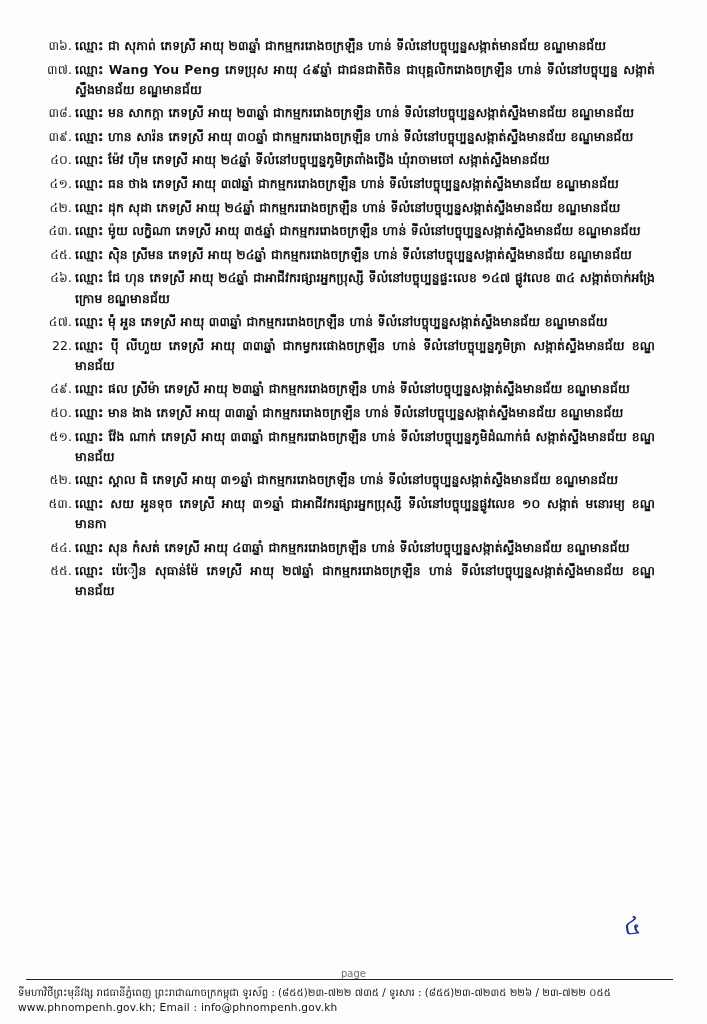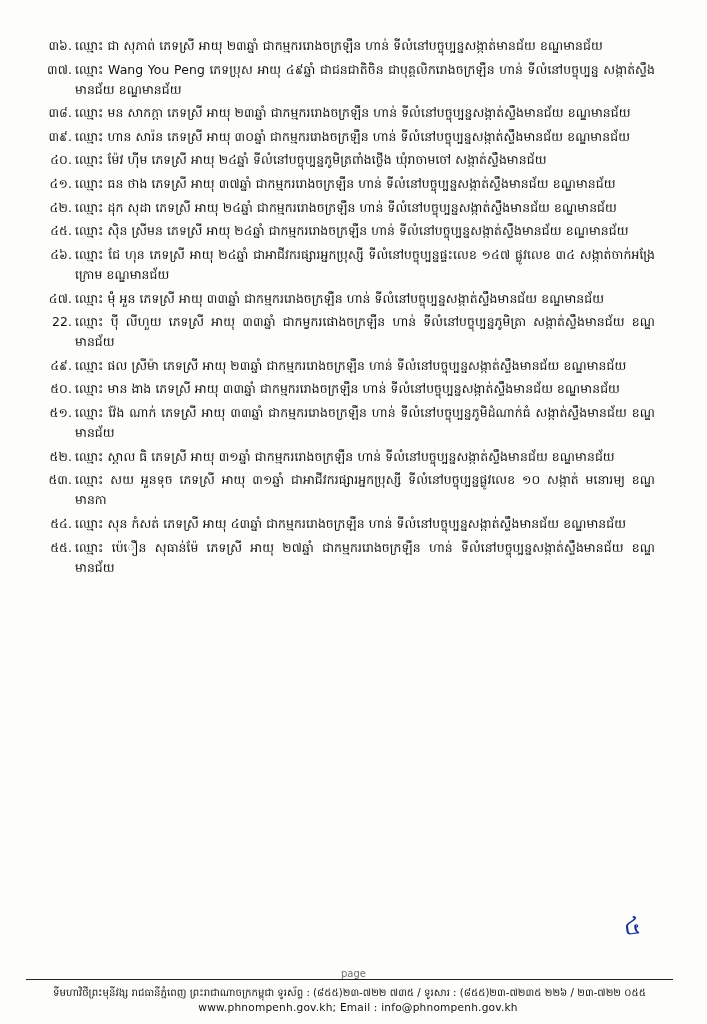--- a/index.html
+++ b/index.html
@@ -41,52 +41,51 @@
     min-width: 26px;
     text-align: right;
     padding-right: 3px;
     white-space: nowrap;
   }
   .txt {
     flex: 1 1 auto;
     text-align: justify;
     text-justify: inter-word;
     word-break: break-word;
+    font-weight: bold;
   }
   .signature {
     position: absolute;
     right: 66px;
     bottom: 78px;
     font-size: 24px;
     color: #16329b;
     font-family: "DejaVu Serif", "Liberation Serif", serif;
     transform: rotate(-8deg);
   }
   .footer {
     position: absolute;
     left: 0;
     right: 8px;
     bottom: 8px;
-    text-align: center;
   }
   .footer-rule {
     height: 1px;
     background: #222;
     margin: 0 26px 5px 26px;
   }
   .footer-line {
     font-size: 10.2px;
     line-height: 1.5;
     color: #111;
     padding: 0 18px;
   }
   .footer-line.web {
     font-size: 10.6px;
     letter-spacing: 0.2px;
-    margin-left: 17px;
   }
   .footer-stamp {
     position: absolute;
     left: 50%;
     transform: translateX(-50%);
     bottom: 45px;
     font-size: 10px;
     color: #555;
     opacity: 0.85;
   }
@@ -117,20 +116,24 @@
       <span class="num">៤០.</span>
       <span class="txt">ឈ្មោះ ម៉ែវ ហ៊ីម ភេទស្រី អាយុ ២៤ឆ្នាំ ទីលំនៅបច្ចុប្បន្នភូមិត្រពាំងថ្លើង ឃុំរាចាមចៅ សង្កាត់ស្ទឹងមានជ័យ</span>
     </li>
     <li class="item">
       <span class="num">៤១.</span>
       <span class="txt">ឈ្មោះ ធន ថាង ភេទស្រី អាយុ ៣៧ឆ្នាំ ជាកម្មកររោងចក្រឡឺន ហាន់ ទីលំនៅបច្ចុប្បន្នសង្កាត់ស្ទឹងមានជ័យ ខណ្ឌមានជ័យ</span>
     </li>
     <li class="item">
       <span class="num">៤២.</span>
       <span class="txt">ឈ្មោះ ដុក សុដា ភេទស្រី អាយុ ២៤ឆ្នាំ ជាកម្មកររោងចក្រឡឺន ហាន់ ទីលំនៅបច្ចុប្បន្នសង្កាត់ស្ទឹងមានជ័យ ខណ្ឌមានជ័យ</span>
+    </li>
+    <li class="item">
+      <span class="num">៤៣.</span>
+      <span class="txt">ឈ្មោះ ម៉ូយ លក្ខិណា ភេទស្រី អាយុ ៣៥ឆ្នាំ ជាកម្មកររោងចក្រឡឺន ហាន់ ទីលំនៅបច្ចុប្បន្នសង្កាត់ស្ទឹងមានជ័យ ខណ្ឌមានជ័យ</span>
     </li>
     <li class="item">
       <span class="num">៤៥.</span>
       <span class="txt">ឈ្មោះ ស៊ិន ស្រីមន ភេទស្រី អាយុ ២៤ឆ្នាំ ជាកម្មកររោងចក្រឡឺន ហាន់ ទីលំនៅបច្ចុប្បន្នសង្កាត់ស្ទឹងមានជ័យ ខណ្ឌមានជ័យ</span>
     </li>
     <li class="item">
       <span class="num">៤៦.</span>
       <span class="txt">ឈ្មោះ ជែ ហុន ភេទស្រី អាយុ ២៤ឆ្នាំ ជាអាជីវករផ្សារអ្នកប្រុស្សី ទីលំនៅបច្ចុប្បន្នផ្ទះលេខ ១៤៧ ផ្លូវលេខ ៣៤ សង្កាត់ចាក់អង្រែក្រោម ខណ្ឌមានជ័យ</span>
     </li>
     <li class="item">

